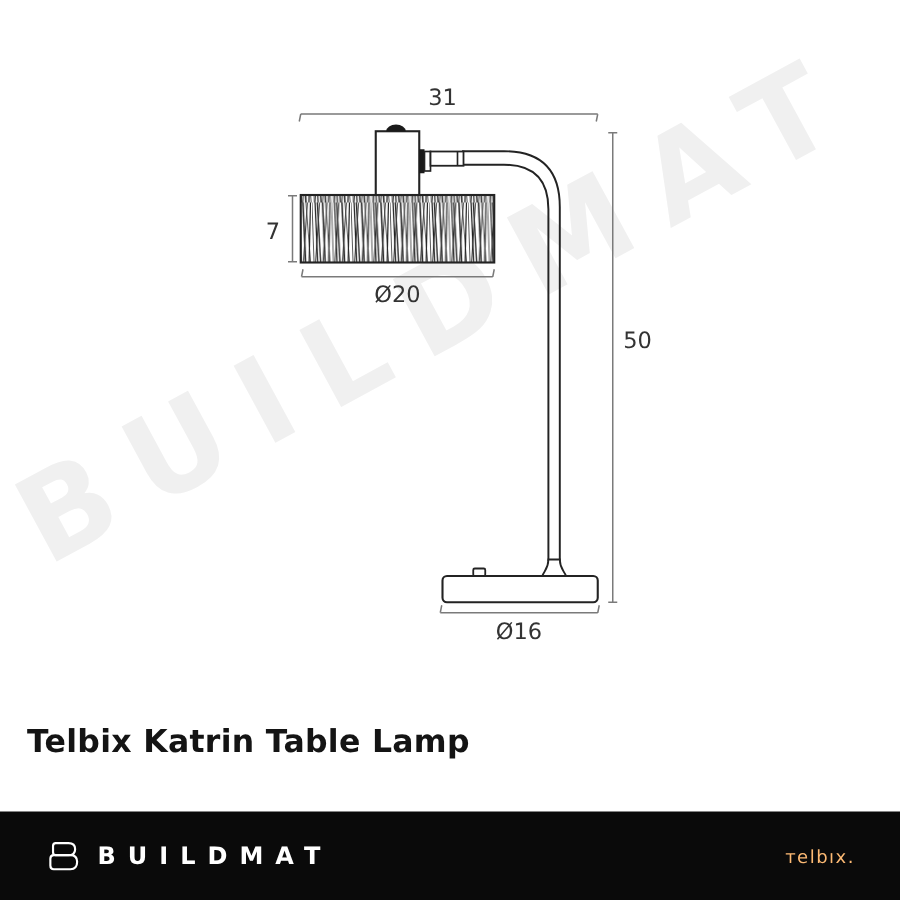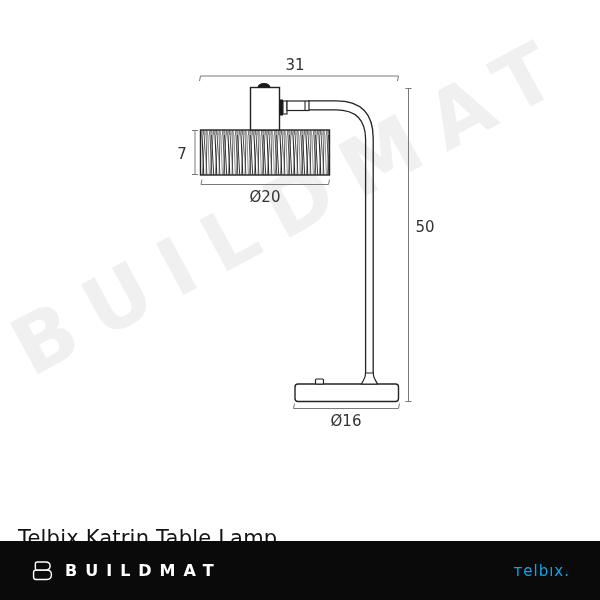--- a/index.html
+++ b/index.html
@@ -5,28 +5,28 @@
   html,body{margin:0;padding:0;background:#fff;}
   .page{position:relative;width:600px;height:600px;background:#ffffff;overflow:hidden;
         font-family:"DejaVu Sans","Liberation Sans",sans-serif;}
   .watermark{position:absolute;left:292px;top:205px;
         transform:translate(-50%,-50%) rotate(-28.5deg);
         font-size:80px;font-weight:600;letter-spacing:20px;color:#f0f0f0;
         white-space:nowrap;user-select:none;z-index:1;}
   .diagram-svg{position:absolute;left:0;top:0;z-index:2;}
   .note{position:absolute;left:0;top:439px;width:568px;z-index:3;
         text-align:center;font-size:11.5px;color:#1a1a1a;}
-  .product-title{position:absolute;left:18px;top:526px;z-index:3;
-        font-size:21px;font-weight:400;color:#141414;letter-spacing:0.2px;}
+  .product-title{position:absolute;left:18px;top:482px;z-index:3;
+        font-size:21px;font-weight:700;color:#141414;letter-spacing:0.2px;}
   .footer{position:absolute;left:0;bottom:0;width:600px;height:59px;z-index:4;
         background:#0a0a0a;display:flex;align-items:center;justify-content:space-between;
         box-sizing:border-box;padding:0 30px;}
   .brand{display:flex;align-items:center;gap:10px;}
   .brand-text{color:#ffffff;font-size:16px;font-weight:700;letter-spacing:8px;}
-  .telbix-text{color:#0ea5e9;font-size:15px;letter-spacing:1px;}
+  .telbix-text{color:#fdba74;font-size:12px;letter-spacing:1px;}
   text.dim{font-family:"DejaVu Sans","Liberation Sans",sans-serif;font-size:15px;fill:#333333;}
 </style>
 </head>
 <body>
 
 <div class="page">
 
   <div class="watermark">BUILDMAT</div>
 
   <svg class="diagram-svg" width="600" height="470" viewBox="0 0 600 470">

